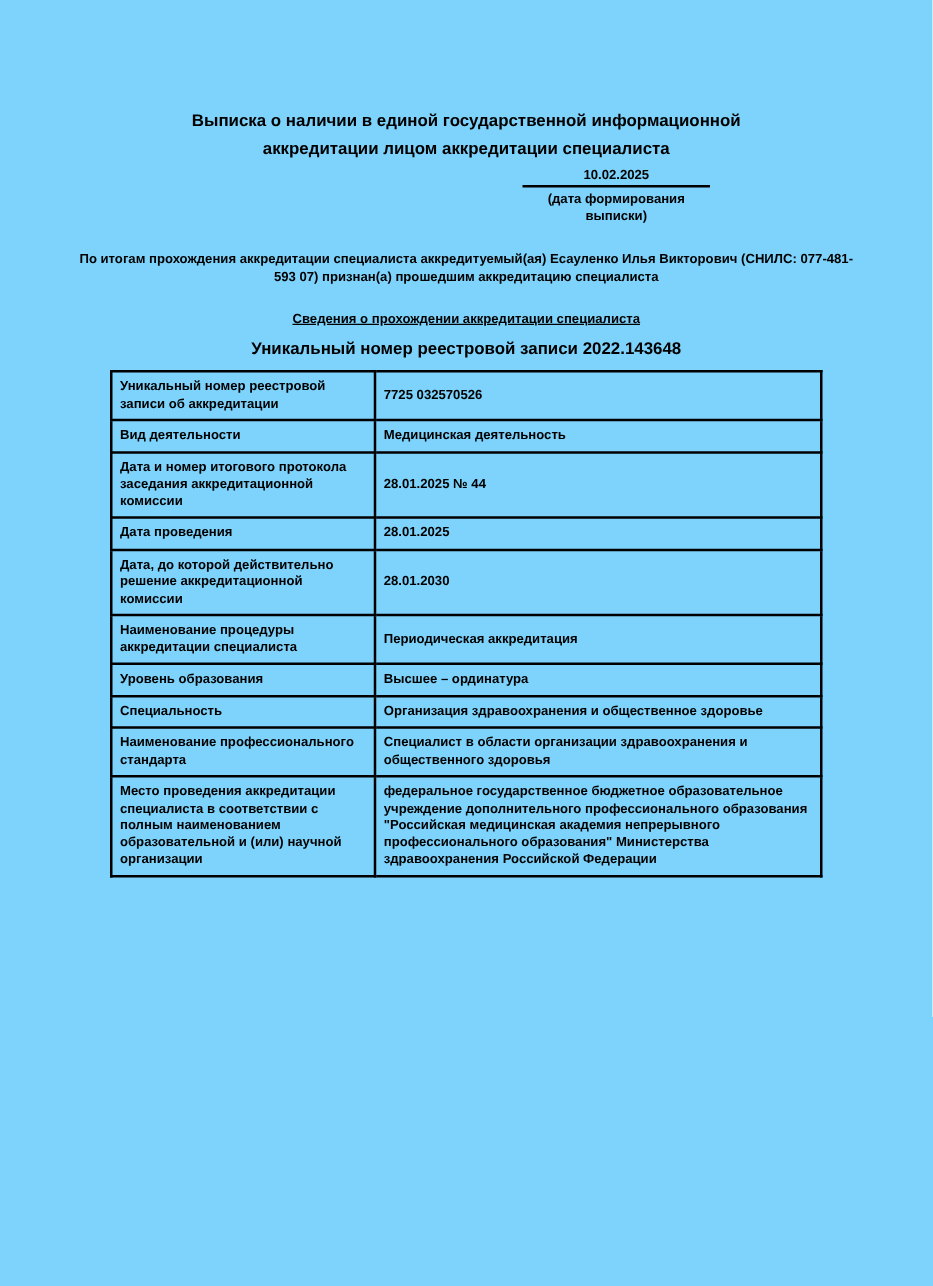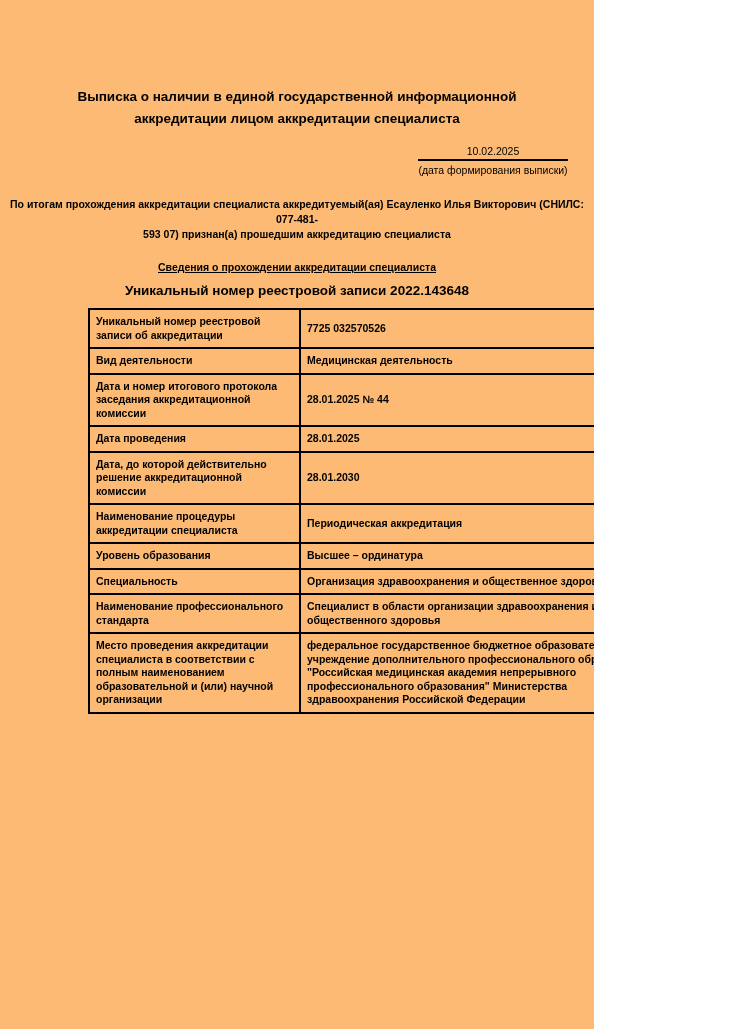--- a/index.html
+++ b/index.html
@@ -5,42 +5,42 @@
   * { box-sizing: border-box; }
   html, body {
     margin: 0;
     padding: 0;
     background: #ffffff;
     font-family: "Liberation Sans", sans-serif;
     color: #000000;
   }
   .page {
     position: relative;
-    width: 594px;
+    width: 746px;
     height: 1029px;
-    background: #fdba74;
+    background: #7dd3fc;
     overflow: hidden;
   }
   .content {
     padding-top: 86px;
   }
   .doc-title {
     width: 540px;
     margin: 0 auto;
     text-align: center;
     font-weight: bold;
     font-size: 13.5px;
     line-height: 21.5px;
   }
   .date-block {
     width: 150px;
     margin-left: 418px;
-    margin-top: 15px;
+    margin-top: 4px;
     text-align: center;
-    font-weight: normal;
+    font-weight: bold;
     font-size: 10.5px;
     line-height: 14px;
   }
   .date-line {
     border-bottom: 2px solid #000;
     padding-bottom: 1px;
   }
   .date-caption {
     padding-top: 2px;
   }

